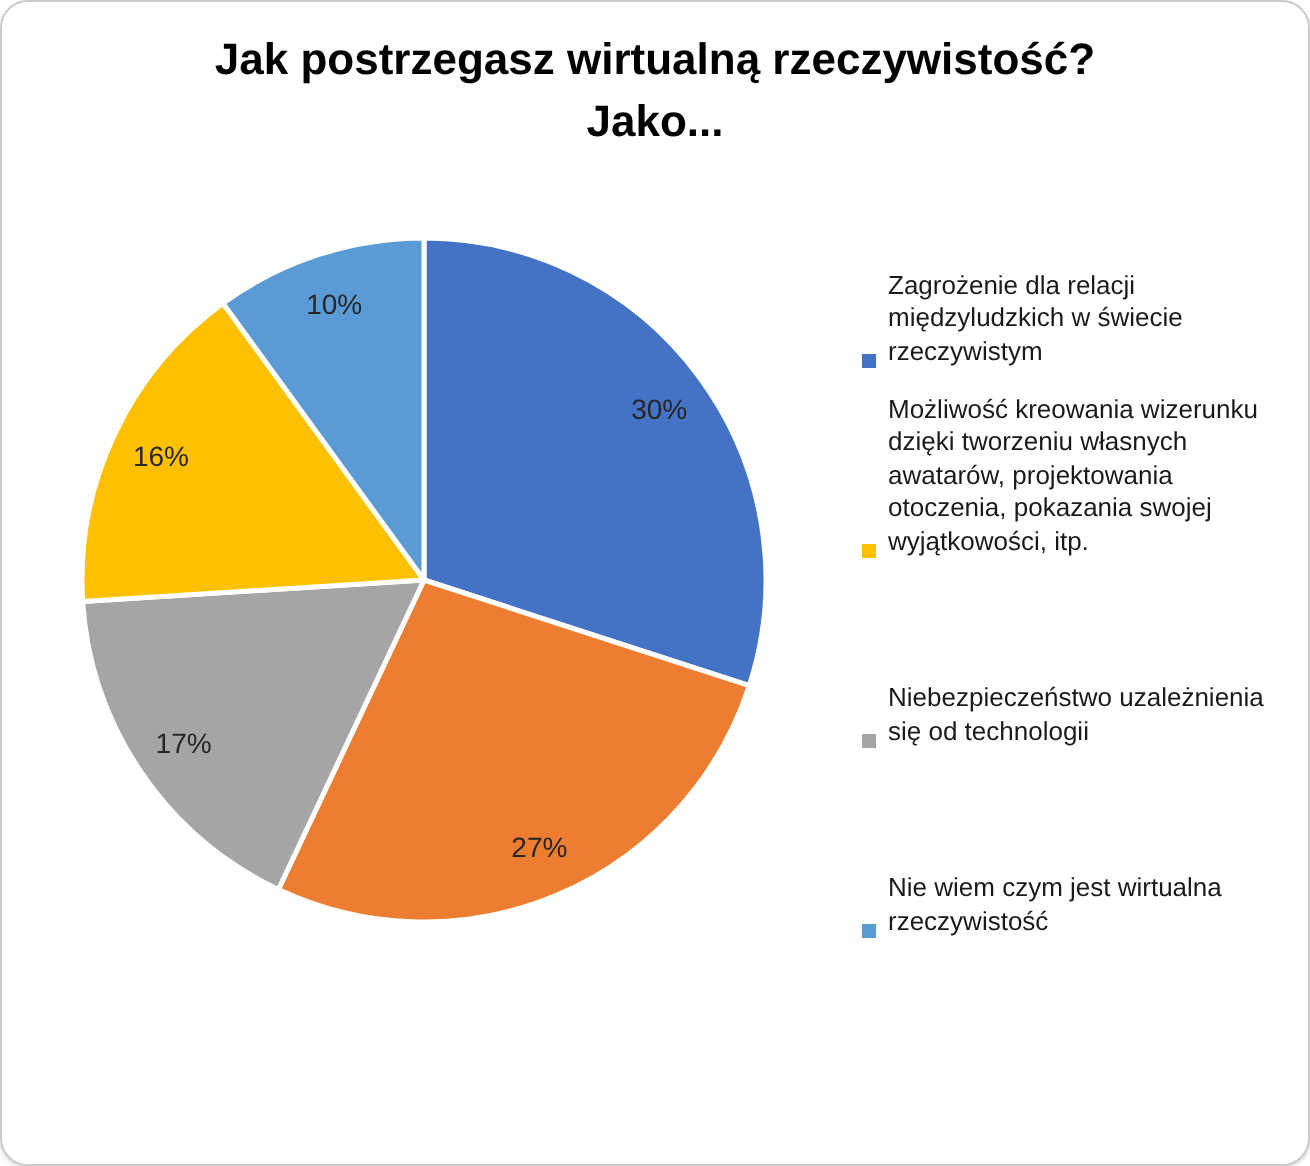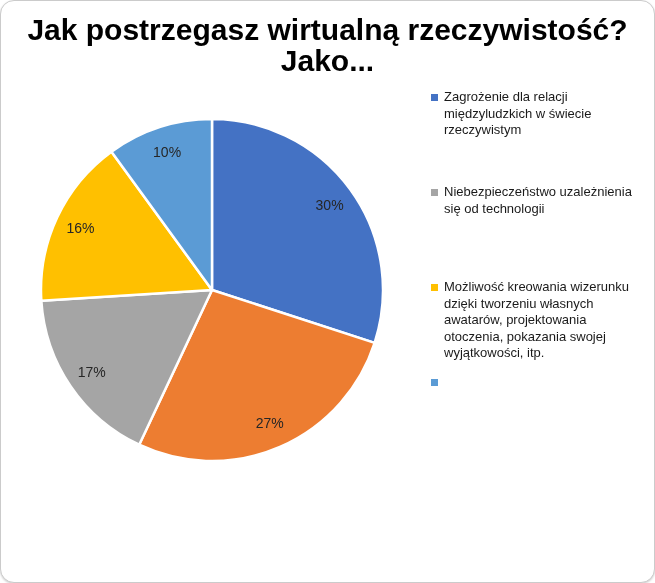--- a/index.html
+++ b/index.html
@@ -14,21 +14,21 @@
     box-shadow: 0 1px 2px rgba(0,0,0,0.18);
     overflow: hidden;
     font-family: "Liberation Sans", sans-serif;
   }
   .chart-title {
     position: absolute;
     top: 13px;
     left: 0;
     width: 100%;
     text-align: center;
-    font-size: 30px;
+    font-size: 22px;
     font-weight: bold;
     color: #000000;
     line-height: 31px;
     white-space: pre-line;
   }
   .pie-svg {
     position: absolute;
     top: 0;
     left: 0;
   }
@@ -38,21 +38,21 @@
     fill: #262626;
   }
   .legend {
     position: absolute;
     left: 430px;
     top: 88px;
     width: 218px;
   }
   .legend-item {
     display: flex;
-    align-items: flex-start;
+    align-items: flex-end;
     height: 95px;
     box-sizing: border-box;
   }
   .legend-marker {
     flex: 0 0 7px;
     width: 7px;
     height: 7px;
     margin-top: 5px;
     margin-right: 6px;
   }
@@ -86,31 +86,33 @@
   <div class="legend" id="legend">
   <div class="legend-item">
     <span class="legend-marker" style="background: rgb(68, 114, 196);"></span>
     <span class="legend-label">Zagrożenie dla relacji
 międzyludzkich w świecie
 rzeczywistym</span>
   </div>
 
 
   <div class="legend-item">
-    <span class="legend-marker" style="background: rgb(165, 165, 165);"></span>
-    <span class="legend-label">Niebezpieczeństwo uzależnienia
-się od technologii</span>
-  </div>
-
-  <div class="legend-item">
     <span class="legend-marker" style="background: rgb(255, 192, 0);"></span>
     <span class="legend-label">Możliwość kreowania wizerunku
 dzięki tworzeniu własnych
 awatarów, projektowania
 otoczenia, pokazania swojej
 wyjątkowości, itp.</span>
   </div>
 
   <div class="legend-item">
+    <span class="legend-marker" style="background: rgb(165, 165, 165);"></span>
+    <span class="legend-label">Niebezpieczeństwo uzależnienia
+się od technologii</span>
+  </div>
+
+  <div class="legend-item">
     <span class="legend-marker" style="background: rgb(91, 155, 213);"></span>
+    <span class="legend-label">Nie wiem czym jest wirtualna
+rzeczywistość</span>
   </div>
 </div>
 </div>
 
 </body></html>

